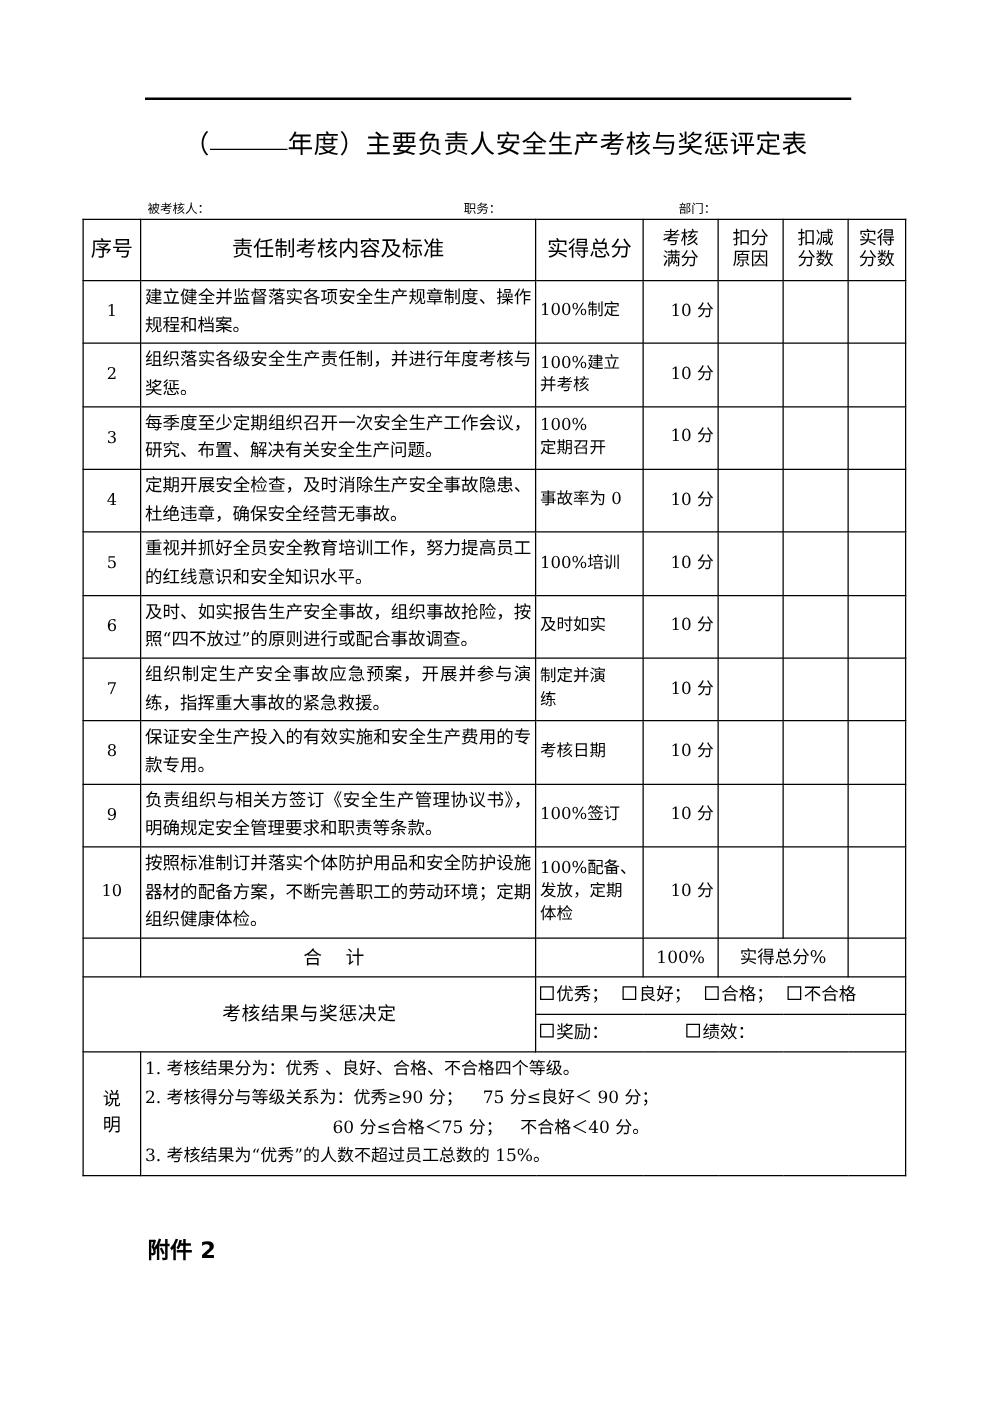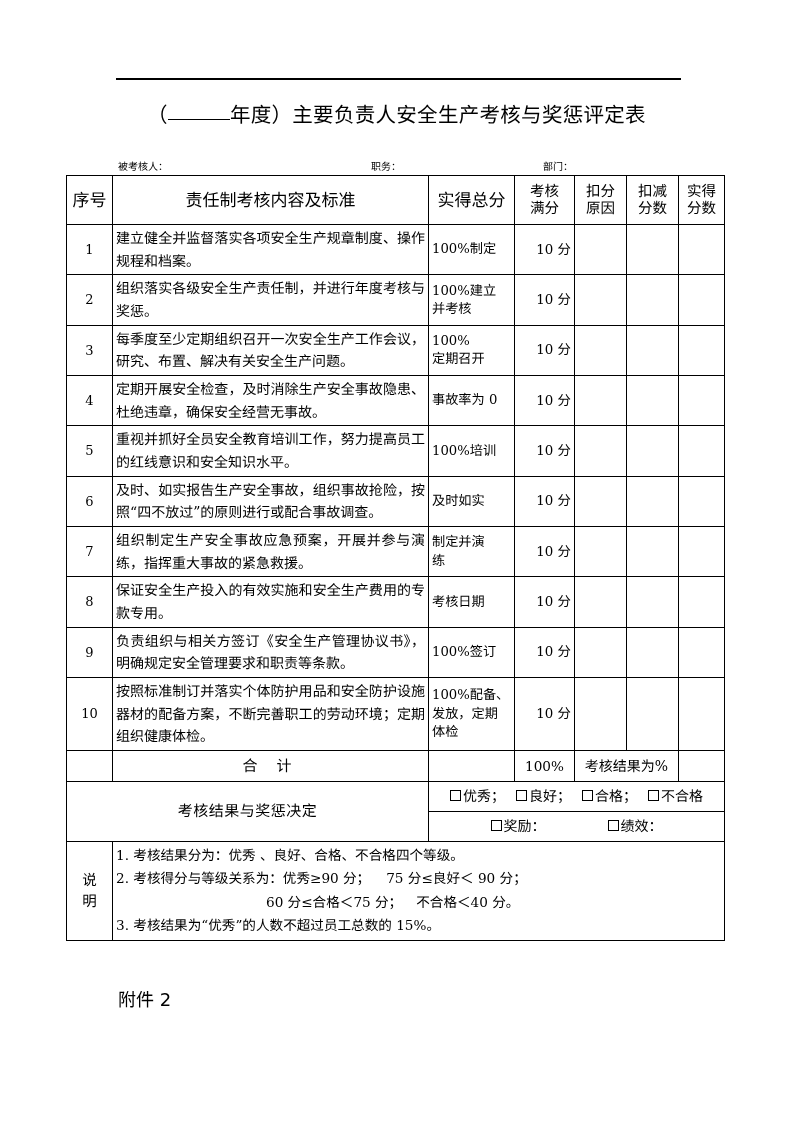--- a/index.html
+++ b/index.html
@@ -150,21 +150,20 @@
     text-align: center;
     font-size: 15px;
     font-weight: bold;
     letter-spacing: 0.5px;
   }
   td.grade-line {
     font-size: 14px;
     padding-left: 6px;
     height: 25px;
     white-space: nowrap;
-    text-align: center;
   }
   td.grade-line .gap-s { display:inline-block; width: 11px; }
   td.grade-line .gap-m { display:inline-block; width: 62px; }
   .chk {
     display: inline-block;
     width: 9px;
     height: 9px;
     border: 1.1px solid #000;
     margin-right: 2px;
     vertical-align: 0px;
@@ -219,21 +218,21 @@
     width: 30px;
     border-bottom: 1.4px solid #000;
     vertical-align: 1px;
   }
   .attachment {
     position: absolute;
     left: 118px;
     top: 973px;
     font-size: 18px;
     font-family: "DejaVu Sans", "Liberation Sans", sans-serif;
-    font-weight: normal;
+    font-weight: bold;
     white-space: nowrap;
   }
 </style>
 </head>
 <body>
 
 <div class="page">
 
   <div class="top-rule"></div>
 
@@ -374,21 +373,21 @@
           <td class="cell-blank"></td>
           <td class="cell-blank"></td>
           <td class="cell-blank"></td>
         </tr>
 
       <tr class="row-total">
         <td class="cell-blank"></td>
         <td class="total-label">合  计</td>
         <td class="cell-blank"></td>
         <td class="total-pct">100%</td>
-        <td class="total-score" colspan="2">考核结果为%</td>
+        <td class="total-score" colspan="2">实得总分%</td>
         <td class="cell-blank"></td>
       </tr>
 
       <tr>
         <td class="result-label" colspan="2" rowspan="2">考核结果与奖惩决定</td>
         <td class="grade-line" colspan="5"><span class="chk"></span><span>优秀；</span><span class="gap-s"></span><span class="chk"></span><span>良好；</span><span class="gap-s"></span><span class="chk"></span><span>合格；</span><span class="gap-s"></span><span class="chk"></span><span>不合格</span></td>
       </tr>
       <tr>
         <td class="grade-line" colspan="5"><span class="chk"></span><span>奖励：</span><span class="gap-m"></span><span class="chk"></span><span>绩效：</span></td>
       </tr>

